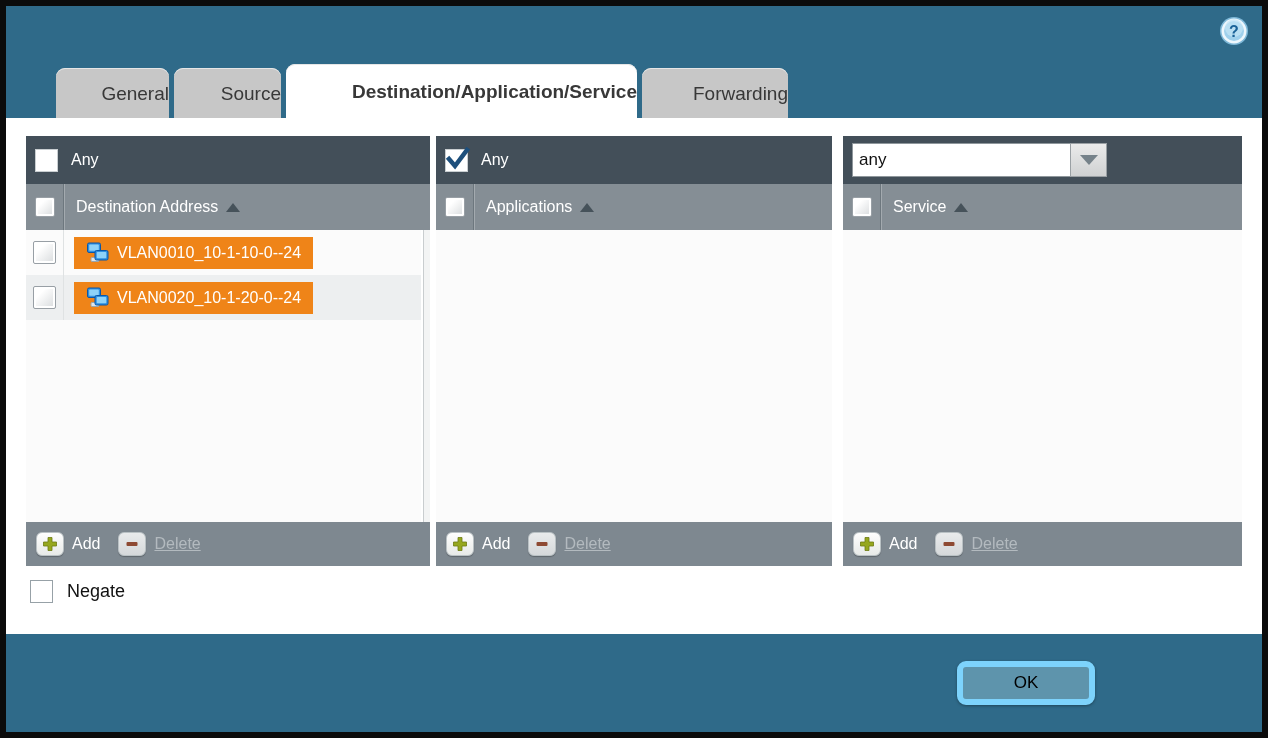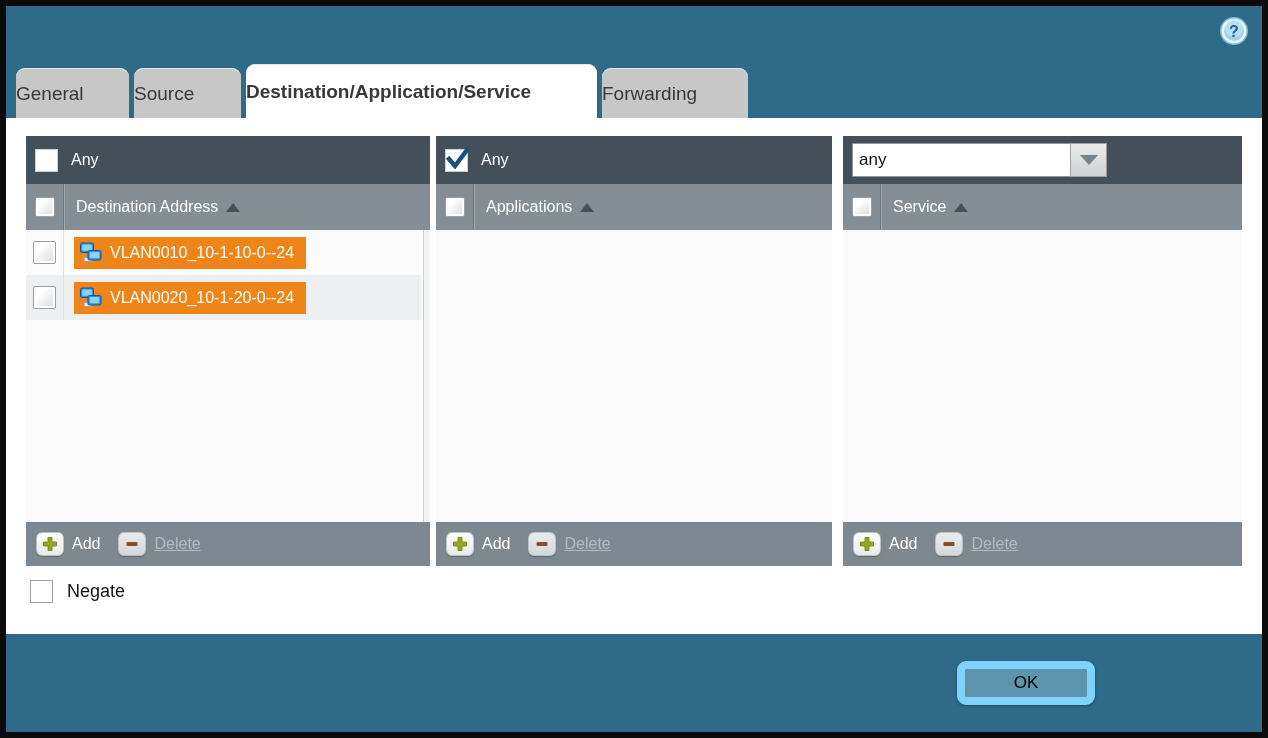--- a/index.html
+++ b/index.html
@@ -16,23 +16,24 @@
   .title {
     position:absolute; left:20px; top:15px; color:#fff; font-size:21px;
     letter-spacing:.2px; font-weight:400;
   }
   .help { position:absolute; right:12px; top:9px; width:32px; height:32px; cursor:pointer; }
 
   
   .tabs { position:absolute; left:4px; top:0; height:112px; }
   .tab {
     position:absolute; bottom:0; background:#c7c7c7; color:#383838;
-    border-radius:9px 9px 0 0; font-size:19px; text-align:left;
+    border-radius:9px 9px 0 0; font-size:19px; text-align:right;
     height:50px; line-height:52px; cursor:pointer;
     box-shadow: inset 0 1px 0 #e6e6e6;
+    margin-left: 40px;
   }
   .tab.active { background:#ffffff; height:54px; line-height:56px; z-index:2;font-weight:bold; }
   .tab-general    { left:6px;   width:113px; }
   .tab-source     { left:124px; width:107px; }
   .tab-dest       { left:236px; width:351px; }
   .tab-forwarding { left:592px; width:146px; }
 
   
   .panel { position:absolute; left:0; top:112px; width:1256px; height:516px; background:#ffffff; z-index:1; }
 
@@ -70,21 +71,21 @@
   }
 
   .row { height:45px; display:flex; align-items:center; }
   .row.stripe { background:#edeff0; }
   .row-cb-cell {
     width:38px; display:flex; align-items:center; justify-content:center;
     align-self:stretch; border-right:1px solid #dfe2e3; flex:0 0 auto;
   }
   .chip {
     margin-left:10px; height:32px; background:#ef8418; display:inline-flex;
-    align-items:center; padding:0 12px 0 5px; cursor:pointer;
+    align-items:center; padding:0 12px 0 12px; cursor:pointer;
   }
   .chip .chip-label { color:#fff; font-size:16px; margin-left:7px; white-space:nowrap; }
 
   .col-foot {
     height:44px; background:#7e8890; display:flex; align-items:center;
     padding-left:10px; flex:0 0 auto;
   }
   .btn-mini {
     width:28px; height:24px; border-radius:6px; border:1px solid #b9c1c4;
     display:inline-flex; align-items:center; justify-content:center; cursor:pointer;
@@ -124,21 +125,21 @@
     border-top:10px solid #76828a;
   }
 
   
   .negate-row { position:absolute; left:24px; top:462px; display:flex; align-items:center; }
   .negate-label { font-size:18px; color:#111; margin-left:14px; }
 
   
   .dlg-btn {
     position:absolute; top:655px; height:44px; border-radius:9px;
-    border:8px solid #7dd3fc; font-size:17px; color:#000;
+    border:6px solid #7dd3fc; font-size:17px; color:#000;
     display:flex; align-items:center; justify-content:center; cursor:pointer;
     box-shadow:0 1px 3px rgba(0,0,0,.35);
   }
   .btn-ok     { left:951px; width:138px; background:#5e94ac; }
   .btn-cancel { left:1095px; width:137px; background:#c9c9cc; }
 </style>
 </head>
 <body>
 
 <div class="window">

